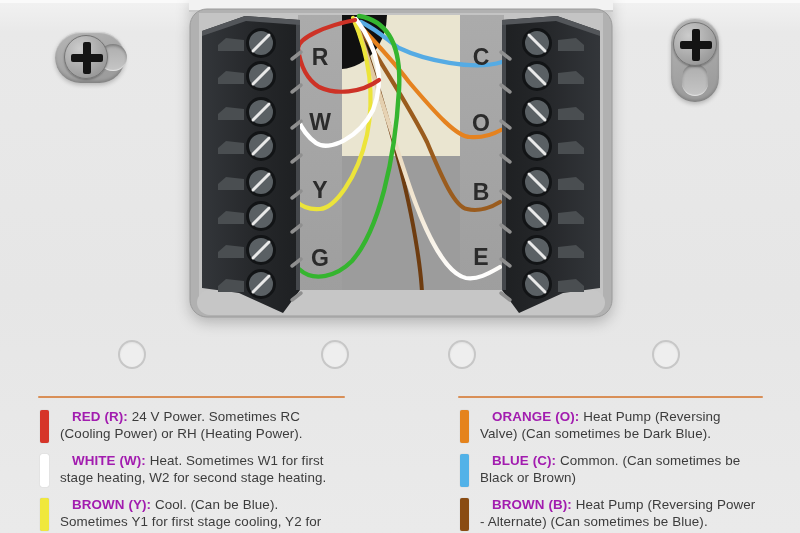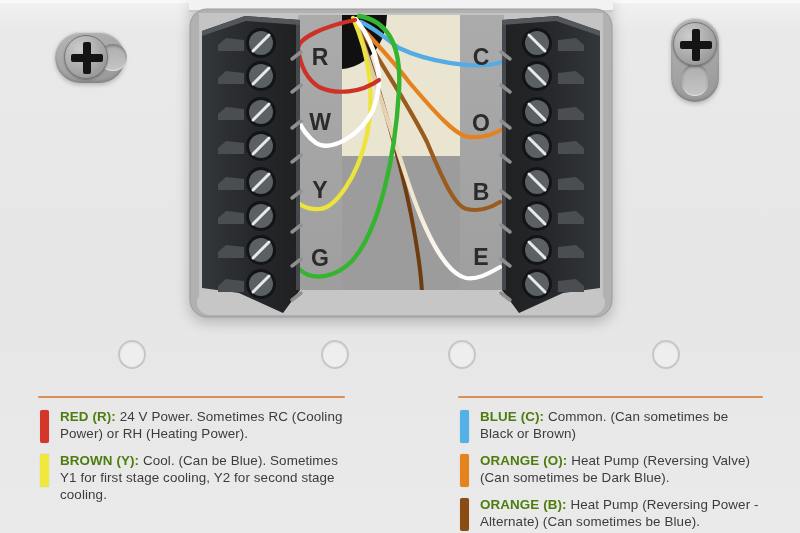--- a/index.html
+++ b/index.html
@@ -35,21 +35,21 @@
   .sep-left  { left:38px;  width:307px; }
   .sep-right { left:458px; width:305px; }
 
   
   .legend { position:absolute; top:408px; display:flex; flex-direction:column; gap:9px; }
   .legend-left  { left:40px;  width:308px; }
   .legend-right { left:460px; width:302px; }
   .legend-item { display:flex; gap:11px; min-height:33px; }
   .swatch { flex:0 0 9px; width:9px; height:33px; border-radius:2px; box-shadow:0 0 1px rgba(0,0,0,.25); margin-top:2px; }
   .legend-text { font-size:13.4px; line-height:17px; color:#3c3c3c; letter-spacing:.1px; }
-  .legend-text b { color:#4d7c0f; }
+  .legend-text b { color:#a21caf;margin-left:12px; }
 </style>
 </head>
 <body>
 
 <div class="screen">
 
   <div class="mount mount-left">
     <div class="keyslot"></div>
     <div class="screwhead">
       <div class="cross-h"></div>
@@ -214,33 +214,37 @@
 
   <div class="sep sep-left"></div>
   <div class="sep sep-right"></div>
 
   <div class="legend legend-left">
     <div class="legend-item">
       <div class="swatch" style="background-color: rgb(214, 53, 41);"></div>
       <div class="legend-text"><b>RED (R):</b> <span>24 V Power. Sometimes RC (Cooling Power) or RH (Heating Power).</span></div>
     </div>
     <div class="legend-item">
+      <div class="swatch" style="background-color: rgb(255, 255, 255);"></div>
+      <div class="legend-text"><b>WHITE (W):</b> <span>Heat. Sometimes W1 for first stage heating, W2 for second stage heating.</span></div>
+    </div>
+    <div class="legend-item">
       <div class="swatch" style="background-color: rgb(240, 232, 60);"></div>
       <div class="legend-text"><b>BROWN (Y):</b> <span>Cool. (Can be Blue). Sometimes Y1 for first stage cooling, Y2 for second stage cooling.</span></div>
     </div>
   </div>
 
   <div class="legend legend-right">
     <div class="legend-item">
+      <div class="swatch" style="background-color: rgb(229, 131, 28);"></div>
+      <div class="legend-text"><b>ORANGE (O):</b> <span>Heat Pump (Reversing Valve) (Can sometimes be Dark Blue).</span></div>
+    </div>
+    <div class="legend-item">
       <div class="swatch" style="background-color: rgb(82, 178, 232);"></div>
       <div class="legend-text"><b>BLUE (C):</b> <span>Common. (Can sometimes be Black or Brown)</span></div>
     </div>
     <div class="legend-item">
-      <div class="swatch" style="background-color: rgb(229, 131, 28);"></div>
-      <div class="legend-text"><b>ORANGE (O):</b> <span>Heat Pump (Reversing Valve) (Can sometimes be Dark Blue).</span></div>
-    </div>
-    <div class="legend-item">
       <div class="swatch" style="background-color: rgb(138, 76, 18);"></div>
-      <div class="legend-text"><b>ORANGE (B):</b> <span>Heat Pump (Reversing Power - Alternate) (Can sometimes be Blue).</span></div>
+      <div class="legend-text"><b>BROWN (B):</b> <span>Heat Pump (Reversing Power - Alternate) (Can sometimes be Blue).</span></div>
     </div>
   </div>
 
 </div>
 
 </body></html>

